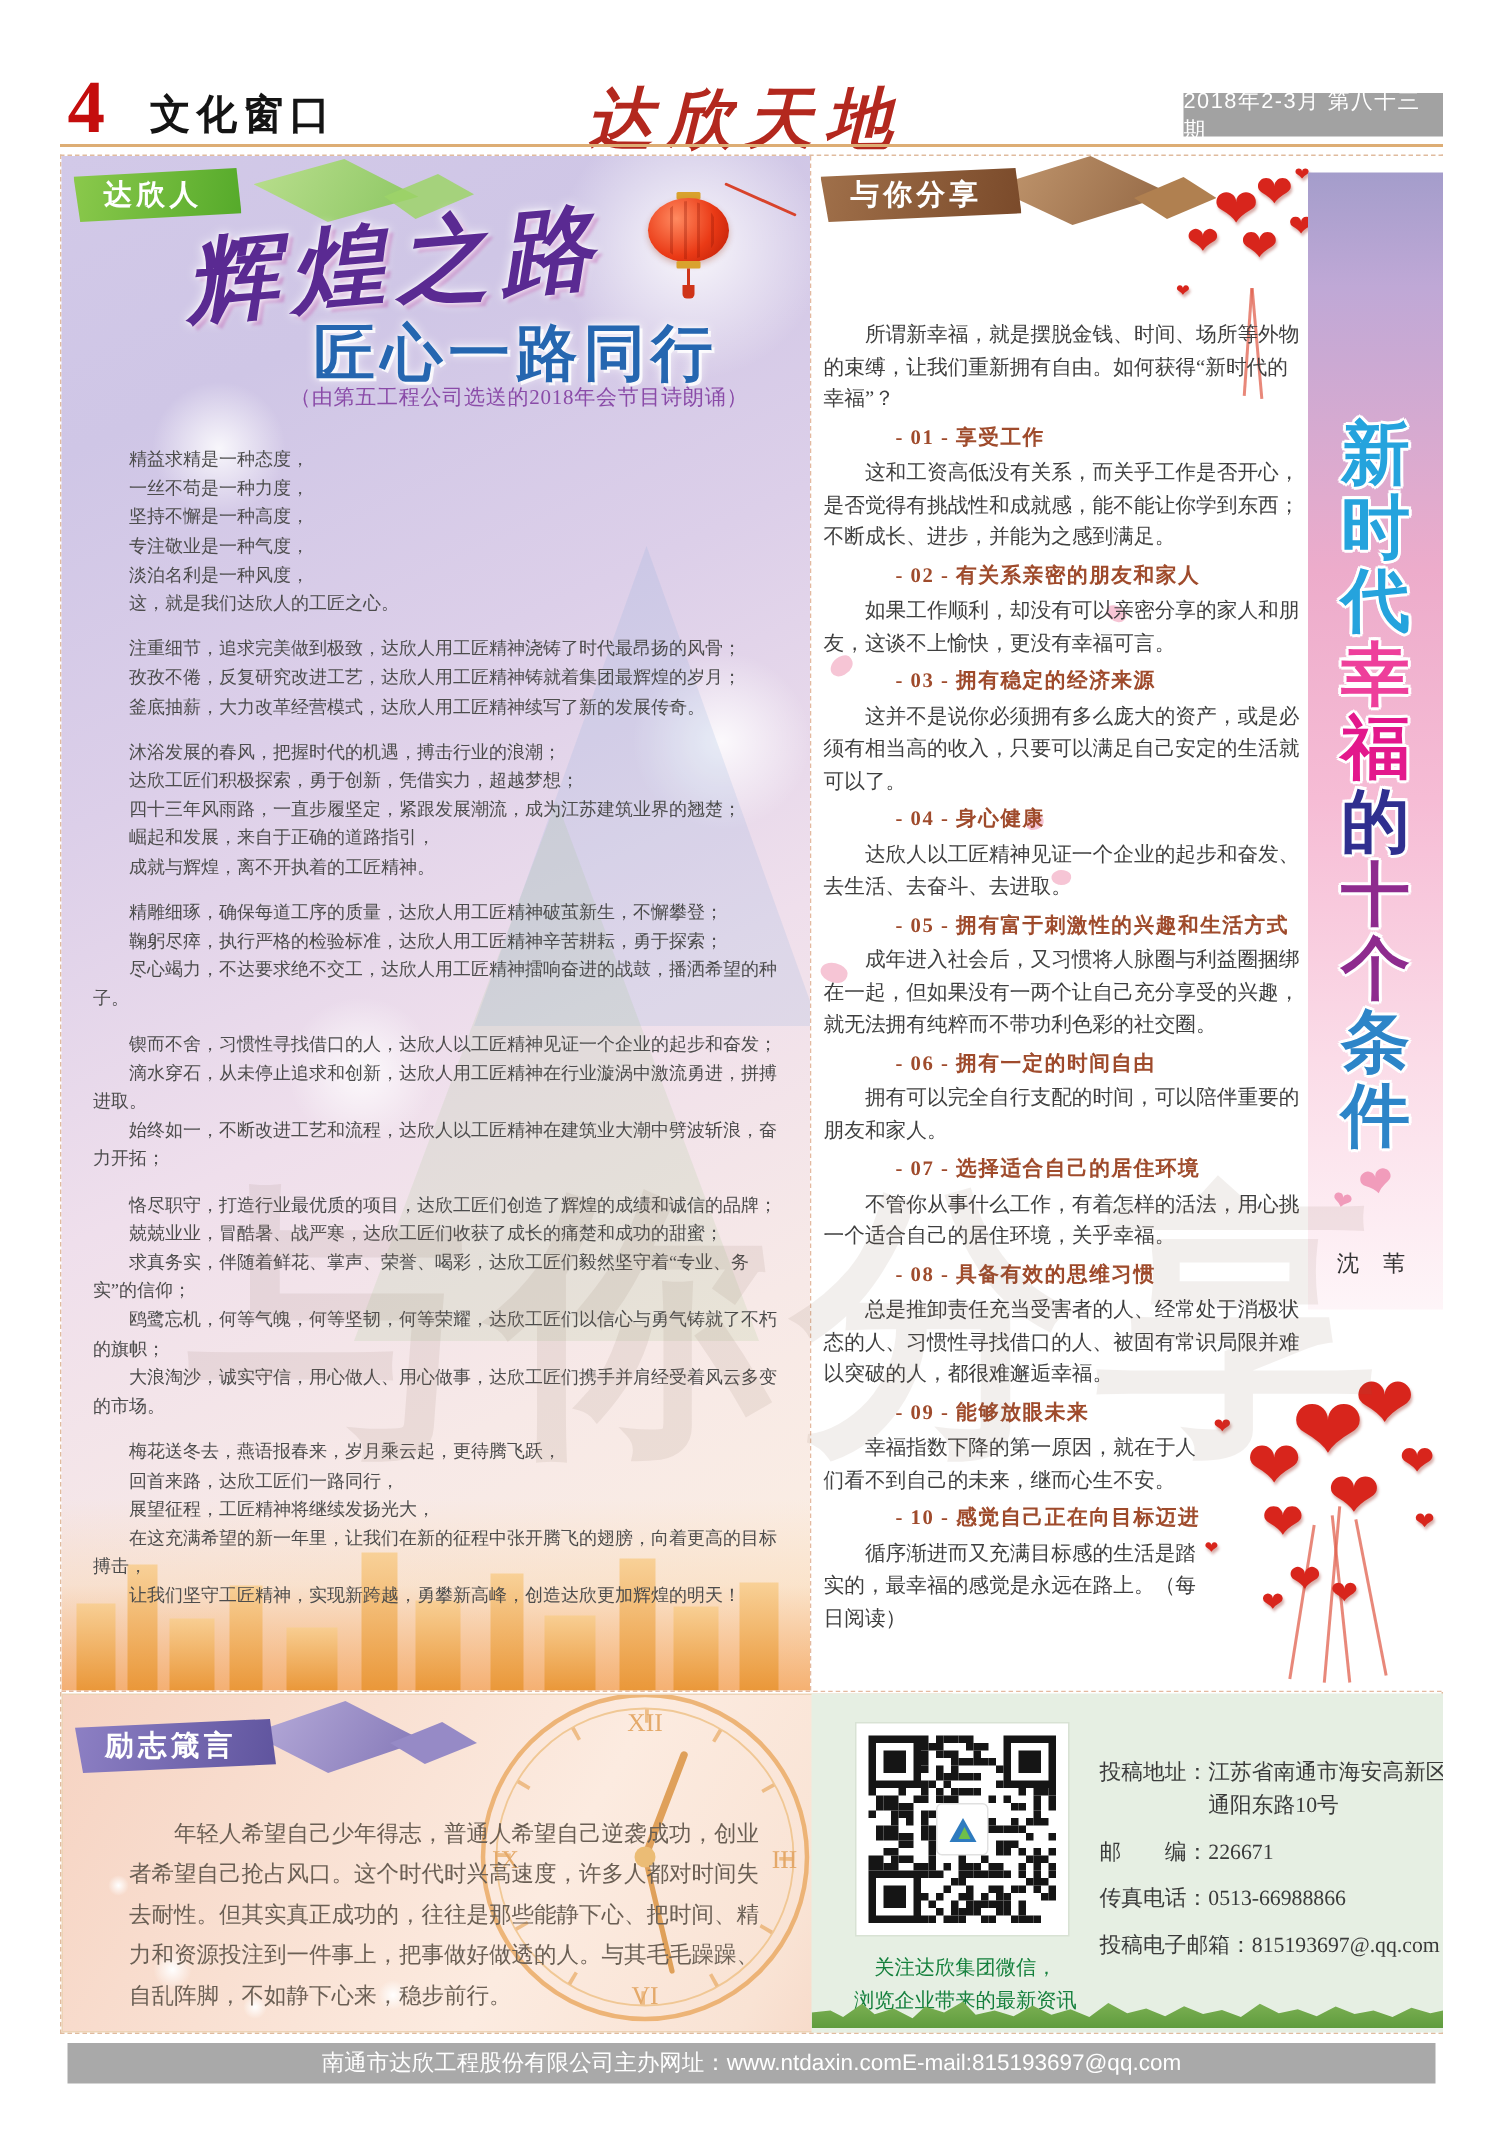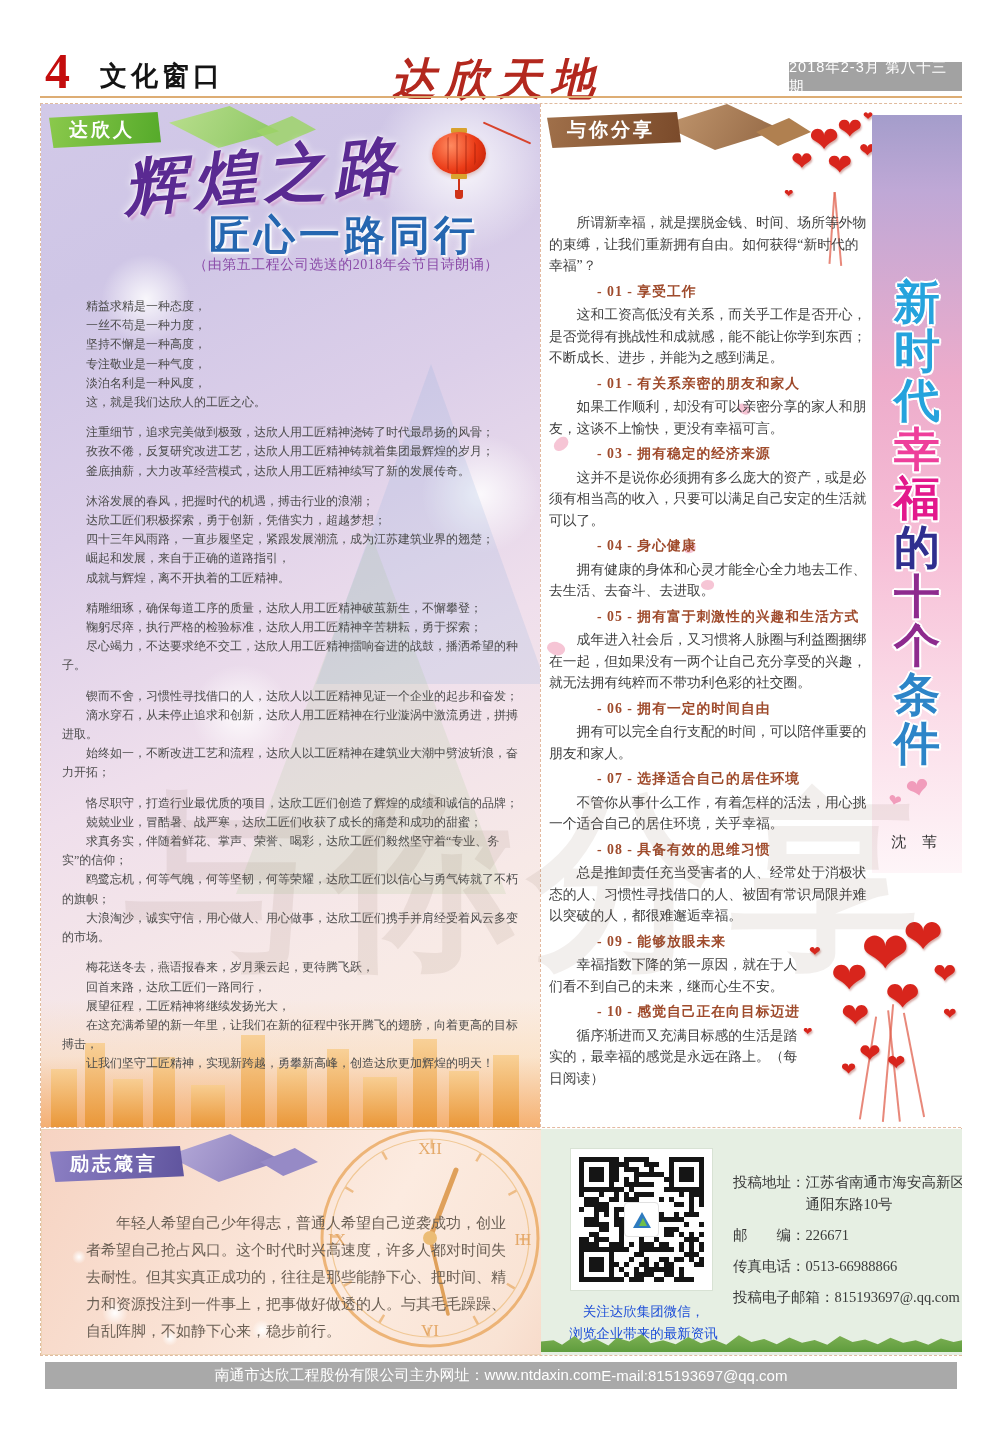--- a/index.html
+++ b/index.html
@@ -101,21 +101,21 @@
   .br-box { position:absolute; left:541px; top:1129px; width:421px; height:226px; background:#e6efe3; overflow:hidden; }
   .qr { position:absolute; left:30px; top:20px; width:141px; height:141px; background:#fff; padding:8px; box-shadow:0 0 0 1px #d8e2d4; }
   .qr-grid { position:relative; width:125px; height:125px; }
   .qm { position:absolute; width:5px; height:5px; background:#151515; }
   .fp { position:absolute; width:35px; height:35px; border:5px solid #151515; background:#fff; }
   .fp::after { content:""; position:absolute; left:5px; top:5px; width:15px; height:15px; background:#151515; }
   .fp.tl { left:0; top:0; } .fp.tr { right:0; top:0; } .fp.bl { left:0; bottom:0; }
   .qr-logo { position:absolute; left:45px; top:45px; width:35px; height:35px; background:#fff; border:1px solid #e0e0e0; border-radius:4px; display:flex; align-items:center; justify-content:center; }
   .qr-logo .mk { width:0; height:0; border-left:9px solid transparent; border-right:9px solid transparent; border-bottom:16px solid #2e7bbf; position:relative; }
   .qr-logo .mk::after { content:""; position:absolute; left:-3px; top:6px; width:0; height:0; border-left:4px solid transparent; border-right:4px solid transparent; border-bottom:8px solid #6fbf4a; }
-  .qr-caption { position:absolute; left:5px; top:172px; width:195px; text-align:center; font-size:13.5px; line-height:22px; color:#1d4ed8; }
+  .qr-caption { position:absolute; left:5px; top:172px; width:195px; text-align:center; font-size:13.5px; line-height:22px; color:#15803d; }
   .contacts { position:absolute; left:192px; top:42px; font-size:14.5px; line-height:22px; color:#3a3a3a; }
   .c-row { display:flex; margin-bottom:9px; }
   .c-label { white-space:nowrap; }
   .c-val { width:172px; }
   .c-val.wide { width:190px; }
   .grass { position:absolute; left:0; bottom:3px; width:100%; height:26px; background:linear-gradient(#8cbb60,#5f9c3d);
     clip-path:polygon(0 100%,0 60%,3% 55%,5% 72%,8% 38%,10% 65%,13% 50%,16% 75%,18% 45%,21% 60%,24% 32%,26% 66%,29% 55%,32% 70%,35% 42%,38% 66%,41% 52%,44% 72%,47% 36%,50% 62%,53% 50%,56% 70%,59% 44%,62% 64%,65% 54%,68% 72%,71% 38%,74% 62%,77% 52%,80% 70%,83% 45%,86% 64%,89% 55%,92% 72%,95% 48%,98% 62%,100% 55%,100% 100%); }
 
   
   .footer-bar { position:absolute; left:45px; top:1362px; width:912px; height:27px; background:#a9a9a9; color:#fff; font-family:"Liberation Sans","DejaVu Sans",sans-serif; font-size:15px; display:flex; align-items:center; justify-content:center; }
@@ -245,26 +245,26 @@
     <div class="petal" style="left:12px;top:334px;width:16px;height:12px;transform:rotate(-30deg);"></div>
     <div class="petal" style="left:6px;top:538px;width:18px;height:13px;transform:rotate(25deg);"></div>
     <div class="petal" style="left:160px;top:476px;width:13px;height:10px;transform:rotate(10deg);"></div>
     <div class="petal" style="left:143px;top:440px;width:12px;height:9px;transform:rotate(-15deg);"></div>
     <div class="petal" style="left:196px;top:300px;width:14px;height:10px;transform:rotate(40deg);"></div>
 
     <div class="article">
       <p>所谓新幸福，就是摆脱金钱、时间、场所等外物的束缚，让我们重新拥有自由。如何获得“新时代的幸福”？</p>
       <div class="sec-h">- 01 - 享受工作</div>
       <p>这和工资高低没有关系，而关乎工作是否开心，是否觉得有挑战性和成就感，能不能让你学到东西；不断成长、进步，并能为之感到满足。</p>
-      <div class="sec-h">- 01 - 有关系亲密的朋友和家人</div>
+      <div class="sec-h">- 02 - 有关系亲密的朋友和家人</div>
       <p>如果工作顺利，却没有可以亲密分享的家人和朋友，这谈不上愉快，更没有幸福可言。</p>
       <div class="sec-h">- 03 - 拥有稳定的经济来源</div>
       <p>这并不是说你必须拥有多么庞大的资产，或是必须有相当高的收入，只要可以满足自己安定的生活就可以了。</p>
       <div class="sec-h">- 04 - 身心健康</div>
-      <p>拥有健康的身体和心灵才能全心全力地去工作、去生活、去奋斗、去进取。</p>
+      <p>达欣人以工匠精神见证一个企业的起步和奋发、去生活、去奋斗、去进取。</p>
       <div class="sec-h">- 05 - 拥有富于刺激性的兴趣和生活方式</div>
       <p>成年进入社会后，又习惯将人脉圈与利益圈捆绑在一起，但如果没有一两个让自己充分享受的兴趣，就无法拥有纯粹而不带功利色彩的社交圈。</p>
       <div class="sec-h">- 06 - 拥有一定的时间自由</div>
       <p>拥有可以完全自行支配的时间，可以陪伴重要的朋友和家人。</p>
       <div class="sec-h">- 07 - 选择适合自己的居住环境</div>
       <p>不管你从事什么工作，有着怎样的活法，用心挑一个适合自己的居住环境，关乎幸福。</p>
       <div class="sec-h">- 08 - 具备有效的思维习惯</div>
       <p>总是推卸责任充当受害者的人、经常处于消极状态的人、习惯性寻找借口的人、被固有常识局限并难以突破的人，都很难邂逅幸福。</p>
       <div class="sec-h">- 09 - 能够放眼未来</div>
       <p class="narrow">幸福指数下降的第一原因，就在于人们看不到自己的未来，继而心生不安。</p>

